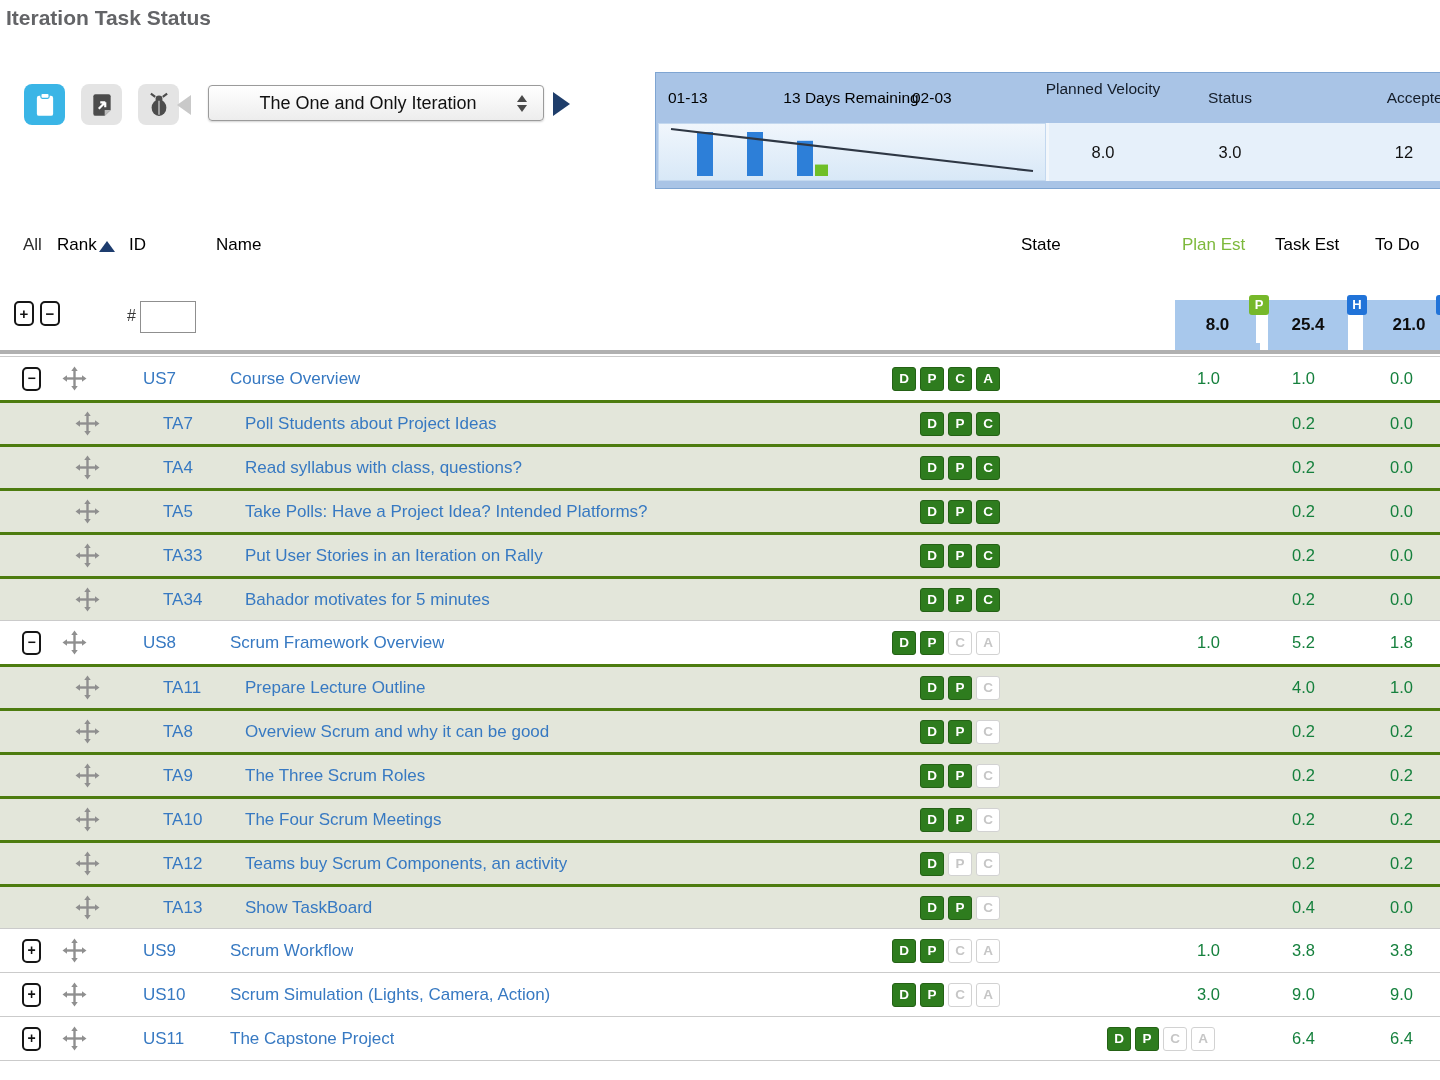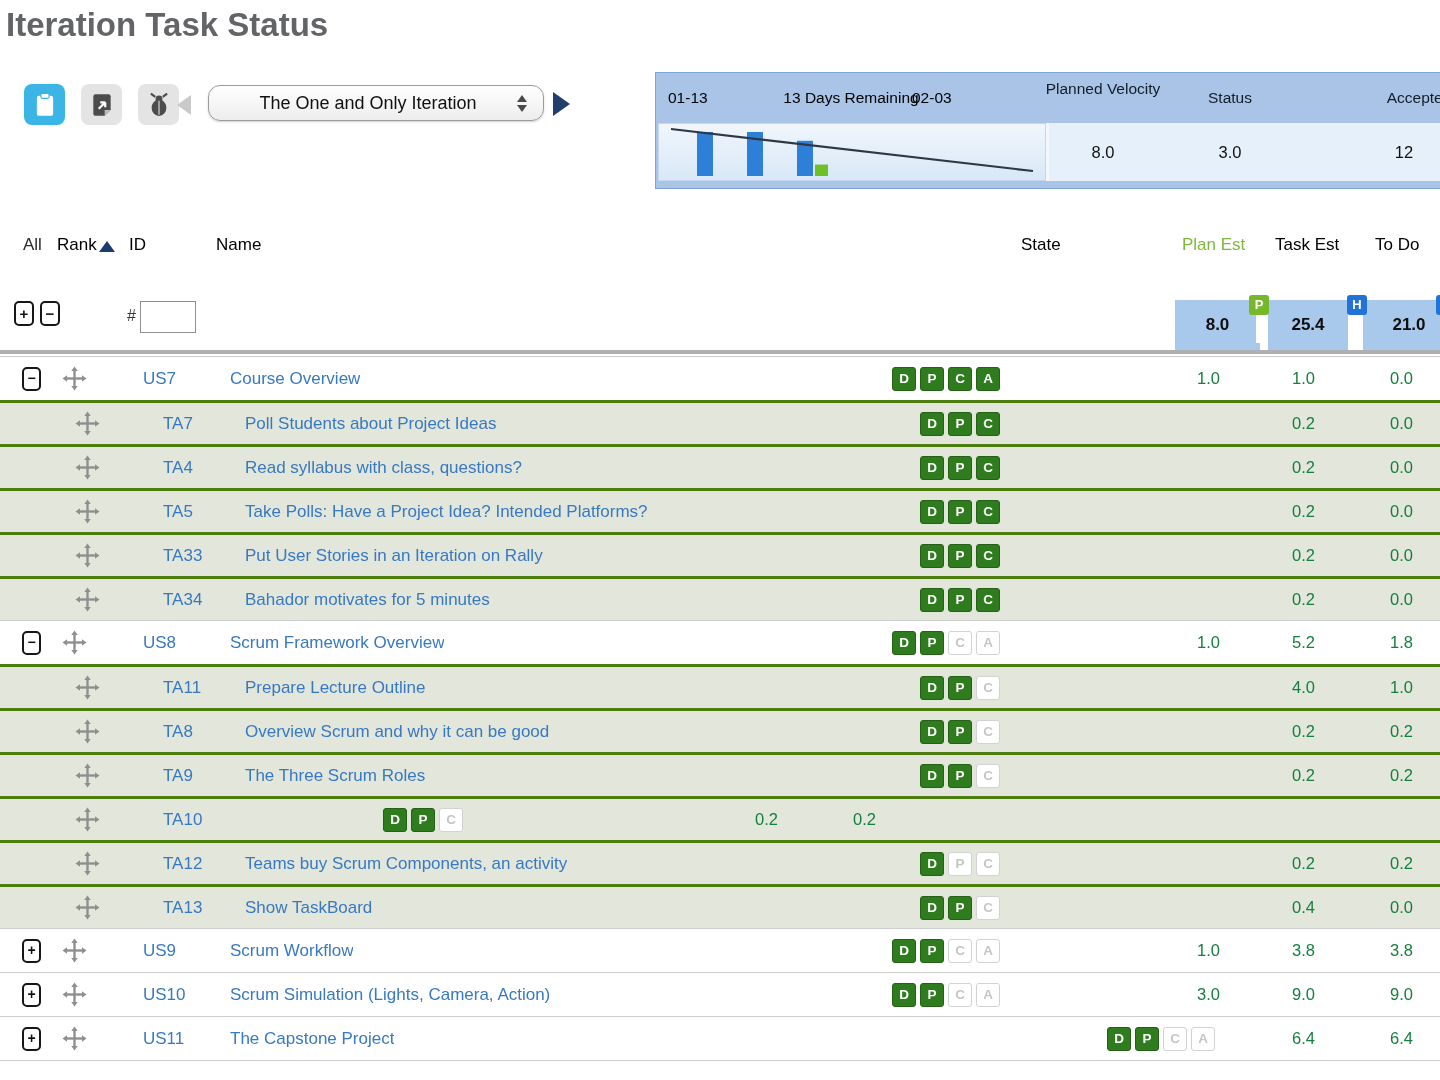--- a/index.html
+++ b/index.html
@@ -1,28 +1,28 @@
 <!DOCTYPE html>
 <html><head>
 <meta charset="utf-8">
 <style>
   html,body{margin:0;padding:0;background:#fff;}
   .screen{position:relative;width:1440px;height:1080px;overflow:hidden;background:#fff;
           font-family:"Liberation Sans",sans-serif;}
-  .page-title{position:absolute;left:6px;top:6px;font-size:33px;font-weight:bold;color:#636467;}
+  .page-title{position:absolute;left:6px;top:6px;font-size:21px;font-weight:bold;color:#636467;}
 
   
   .tb-btn{position:absolute;top:84px;width:41px;height:41px;border:none;border-radius:8px;
           background:#e4e4e4;padding:0;display:flex;align-items:center;justify-content:center;cursor:pointer;}
   .tb-btn.active{background:#3ab5e6;}
   .nav-arrow{position:absolute;width:0;height:0;}
   .nav-prev{top:95px;left:177px;border-top:10px solid transparent;border-bottom:10px solid transparent;border-right:14px solid #c9c9c9;}
   .nav-next{top:92px;left:553px;border-top:12px solid transparent;border-bottom:12px solid transparent;border-left:17px solid #1f3e6b;}
   .mac-select{position:absolute;display:flex;align-items:center;background:linear-gradient(#ffffff,#ededed);
-              border:1px solid #9b9b9b;border-radius:12px;box-shadow:0 1px 2px rgba(0,0,0,.18);cursor:pointer;justify-content:space-between;}
+              border:1px solid #9b9b9b;border-radius:4px;box-shadow:0 1px 2px rgba(0,0,0,.18);cursor:pointer;justify-content:space-between;}
   .sel-iteration{left:208px;top:85px;width:334px;height:34px;font-size:18px;color:#111;}
   .sel-iteration .sel-text{flex:1;text-align:center;padding-left:16px;}
   .sel-state{left:955px;top:298px;width:172px;height:36px;font-size:17px;color:#111;}
   .sel-state .sel-text{flex:1;text-align:left;padding-left:16px;}
   .stepper{width:22px;display:flex;flex-direction:column;align-items:center;gap:3px;margin-right:10px;}
   .stepper .up{width:0;height:0;border-left:5px solid transparent;border-right:5px solid transparent;border-bottom:7px solid #4a4a4a;}
   .stepper .dn{width:0;height:0;border-left:5px solid transparent;border-right:5px solid transparent;border-top:7px solid #4a4a4a;}
 
   
   .iwidget{position:absolute;left:655px;top:72px;width:808px;height:117px;background:#a9c4e6;
@@ -559,20 +559,23 @@
               <g stroke="#8f8f8f" stroke-width="2.3">
                 <line x1="12" y1="4" x2="12" y2="20"></line>
                 <line x1="4" y1="12" x2="20" y2="12"></line>
               </g>
             </svg>
           </span>
         </div>
         <div class="cell c-id">
           <span class="link indent">TA10</span>
         </div>
+        <div class="cell c-name">
+          <span class="link indent">The Four Scrum Meetings</span>
+        </div>
         <div class="cell c-state">
           <span class="badge">D</span>
           <span class="badge">P</span>
           <span class="badge empty">C</span>
         </div>
         <div class="cell c-plan num"></div>
         <div class="cell c-task num">0.2</div>
         <div class="cell c-todo num">0.2</div>
       </div>
       <div class="trow task">

